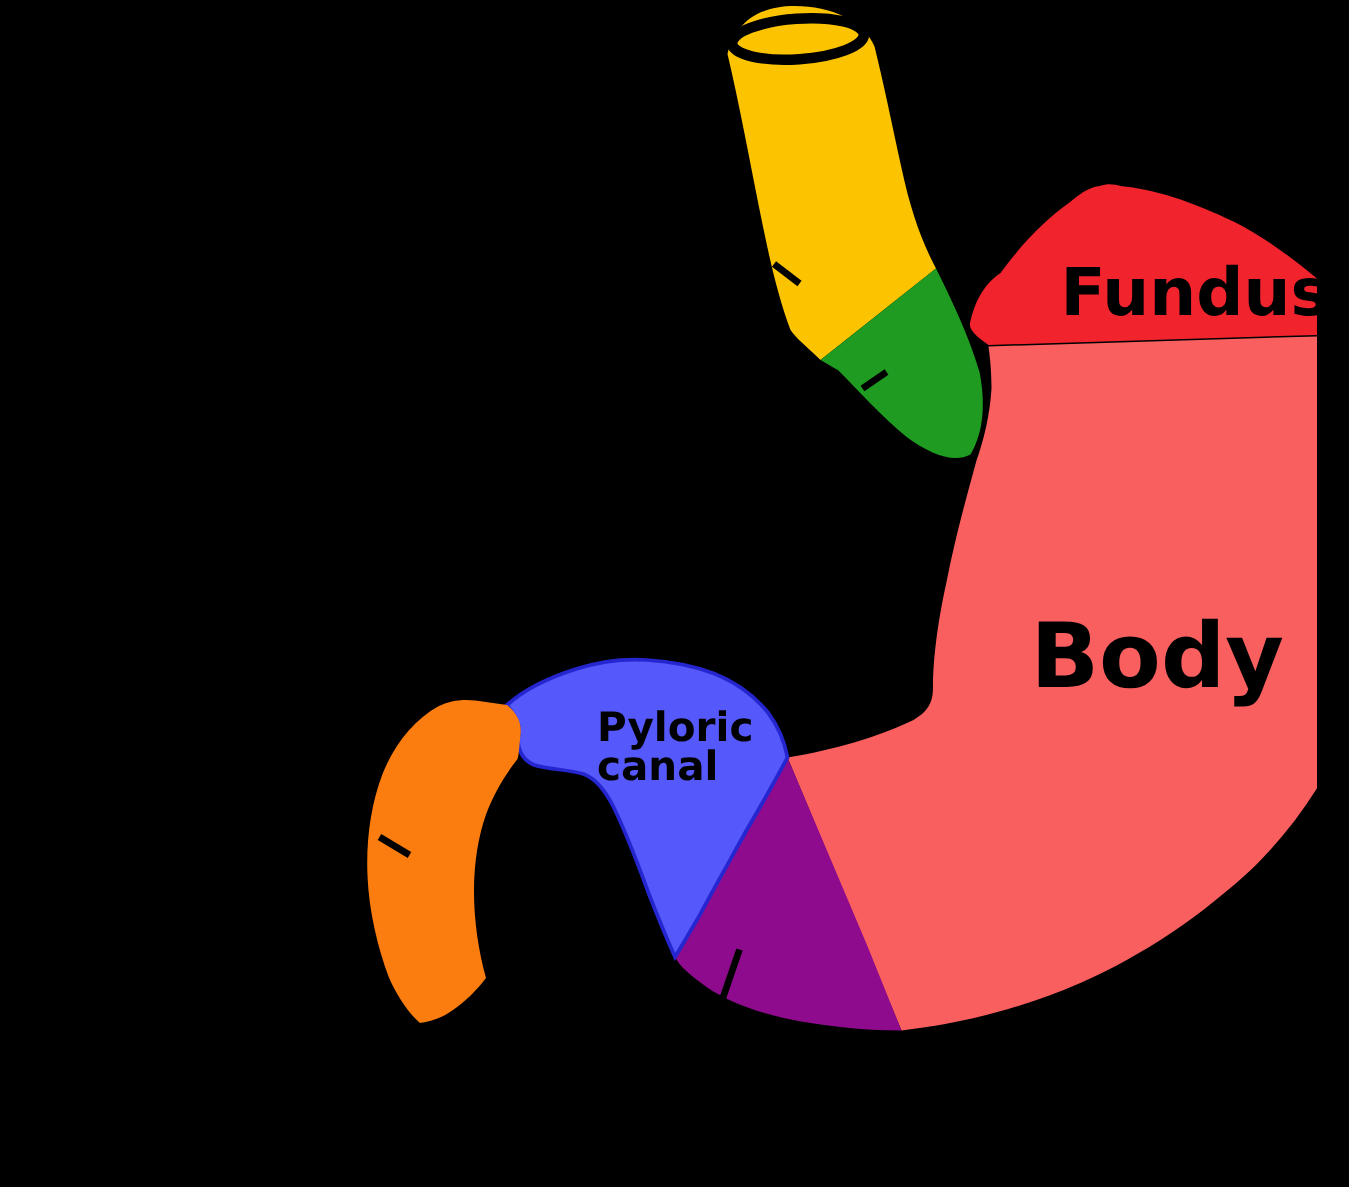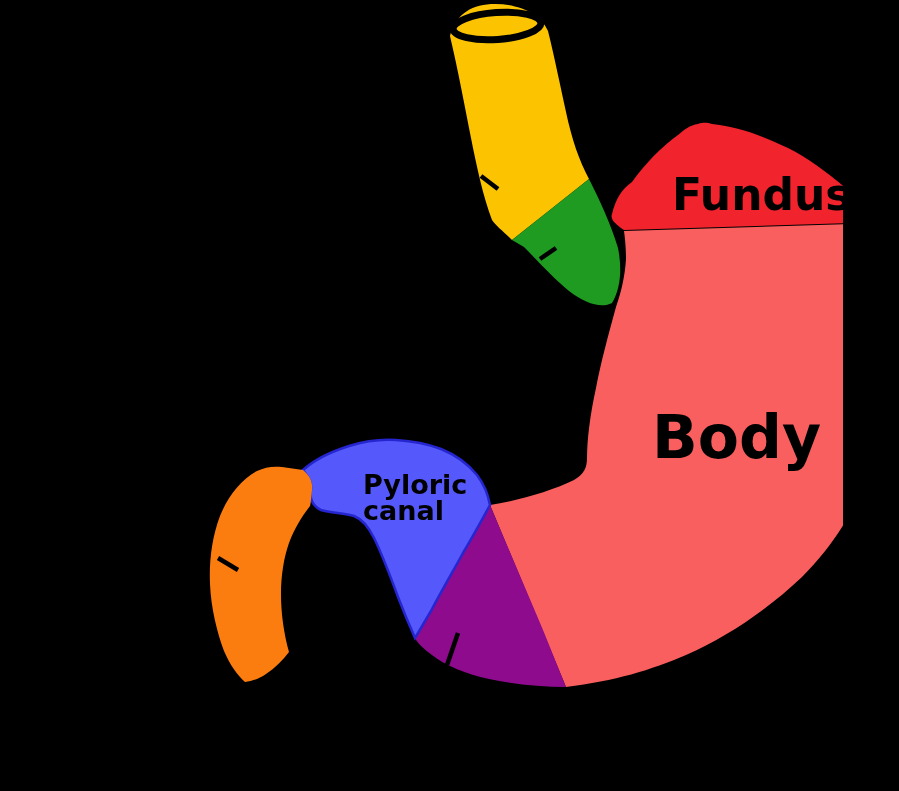--- a/index.html
+++ b/index.html
@@ -5,20 +5,21 @@
   html, body {
     margin: 0;
     padding: 0;
     background: #000;
   }
   .stage {
     position: relative;
     width: 843px;
     height: 791px;
     overflow: hidden;
+    padding-left: 35px;
   }
   .stage svg {
     display: block;
     width: 899px;
     height: 791px;
   }
   .diagram-label {
     font-family: "DejaVu Sans", "Liberation Sans", sans-serif;
     font-weight: bold;
   }

